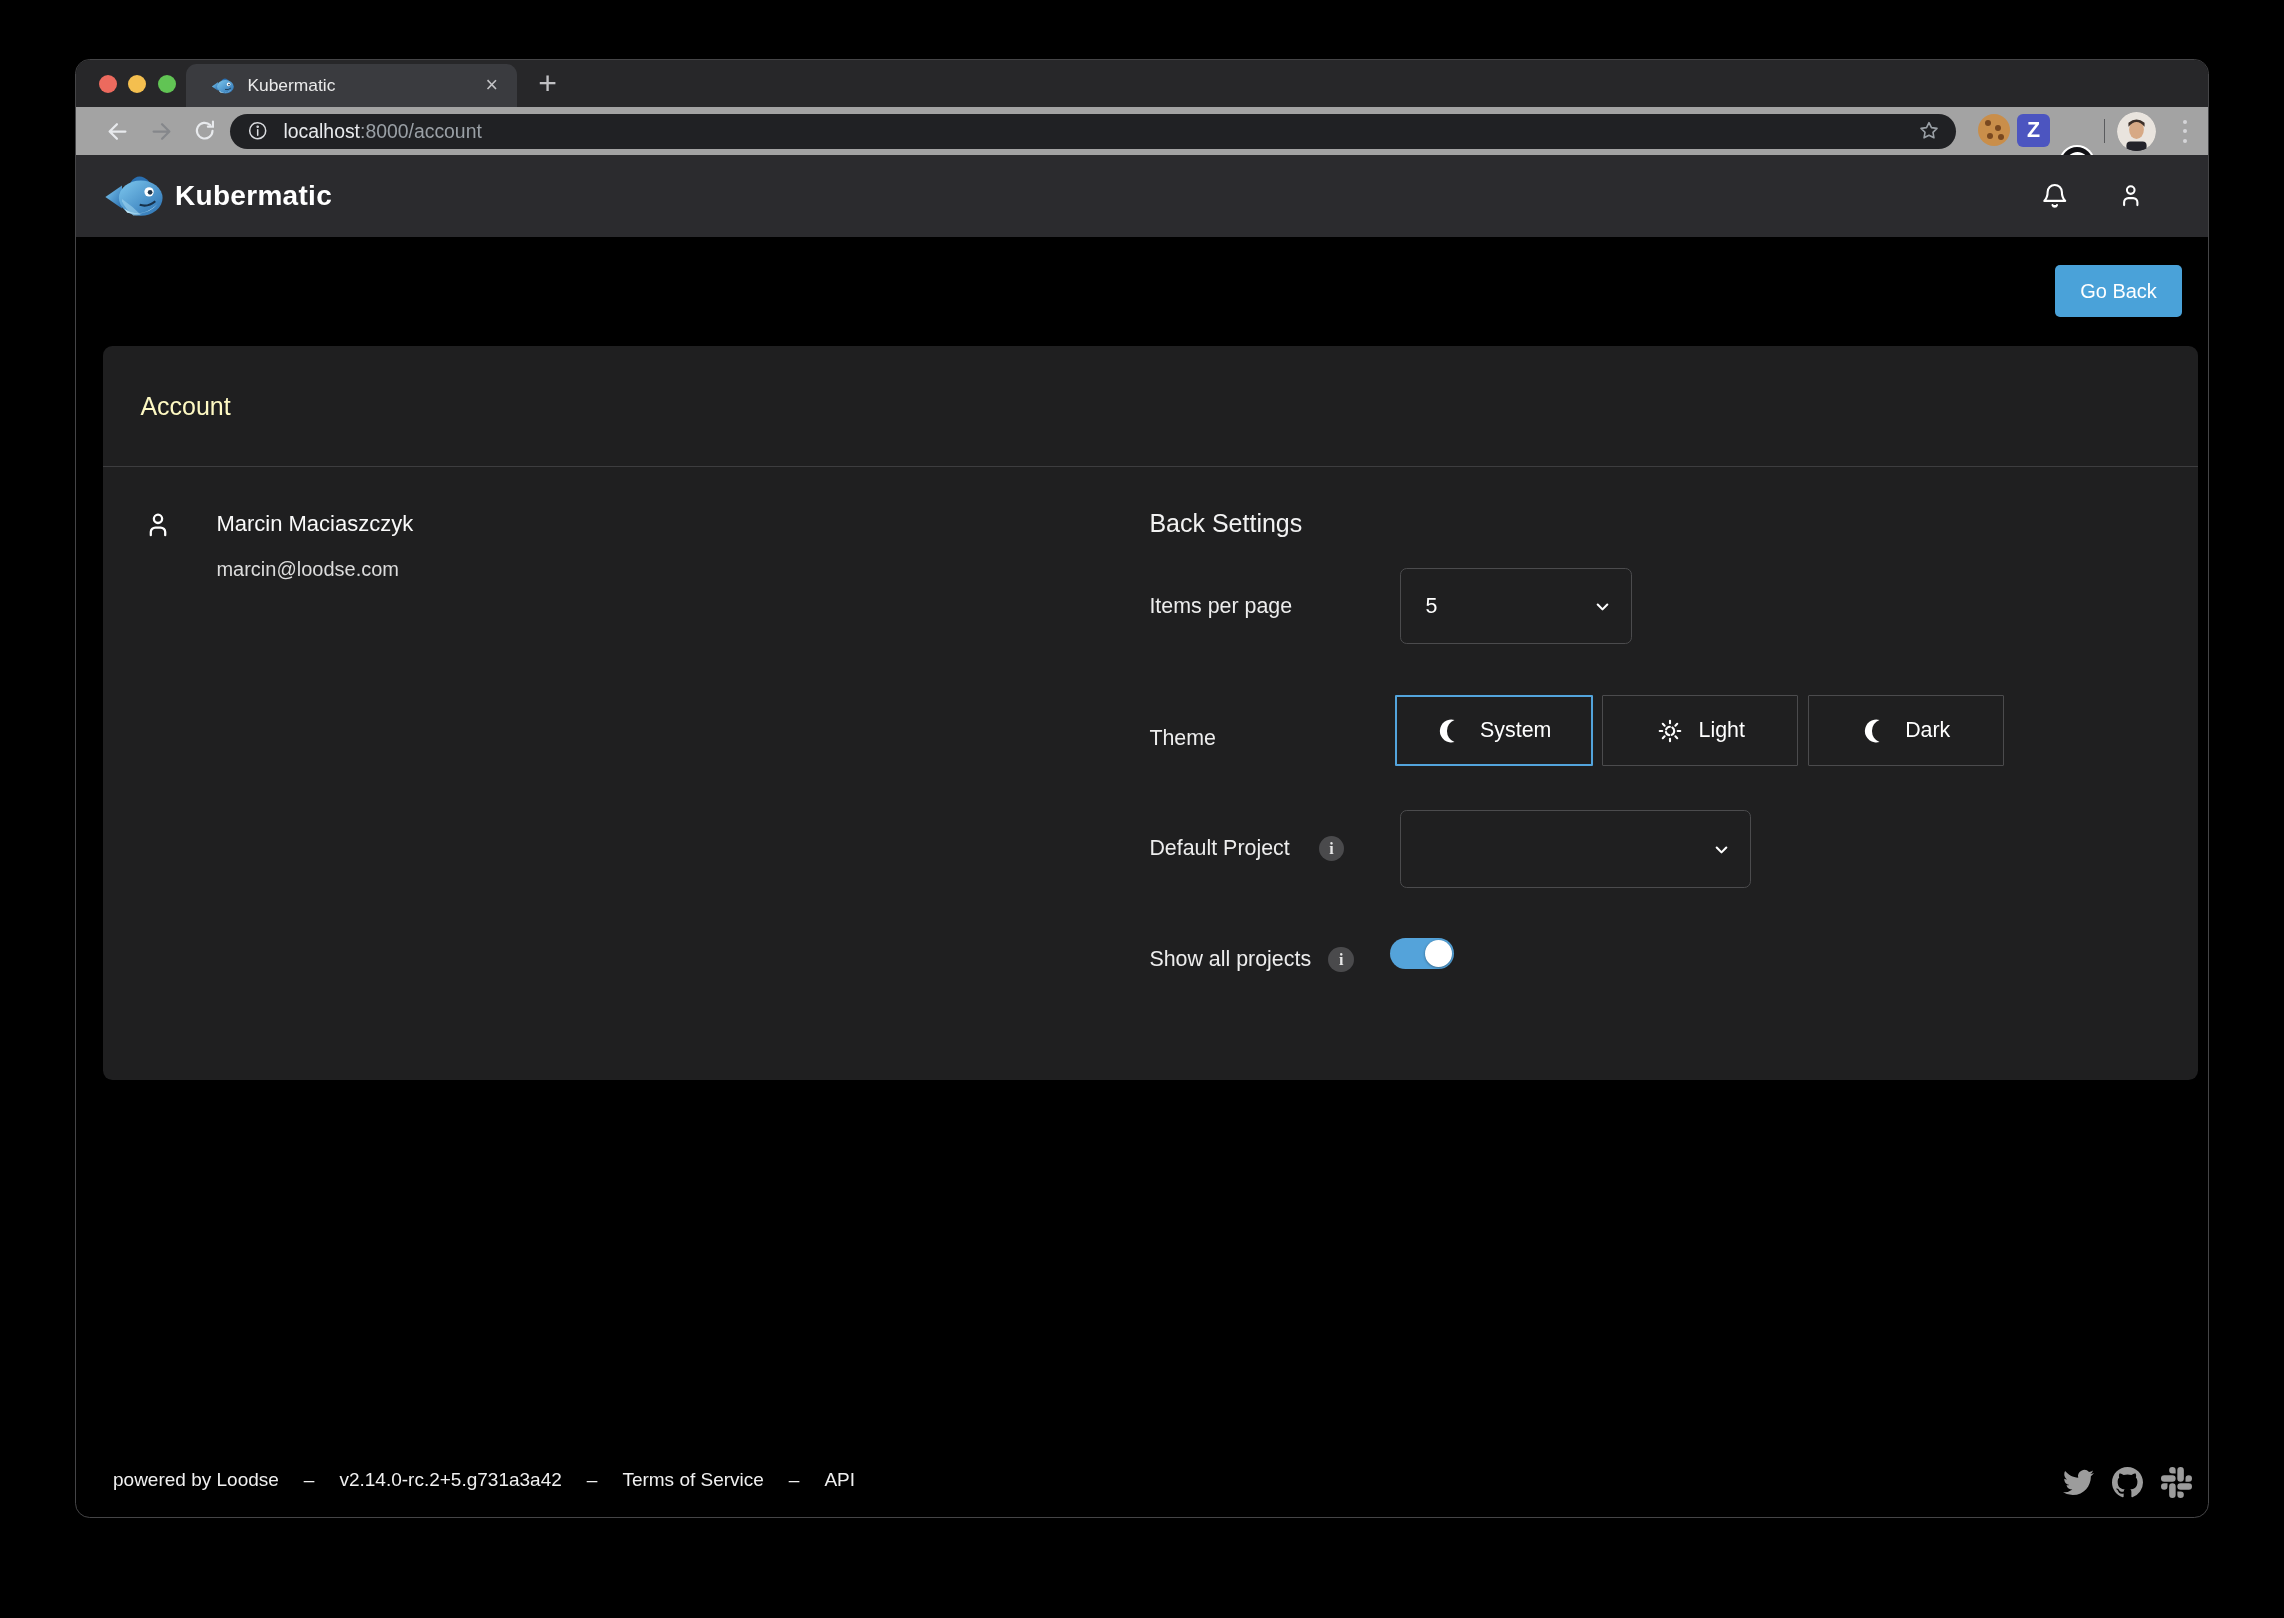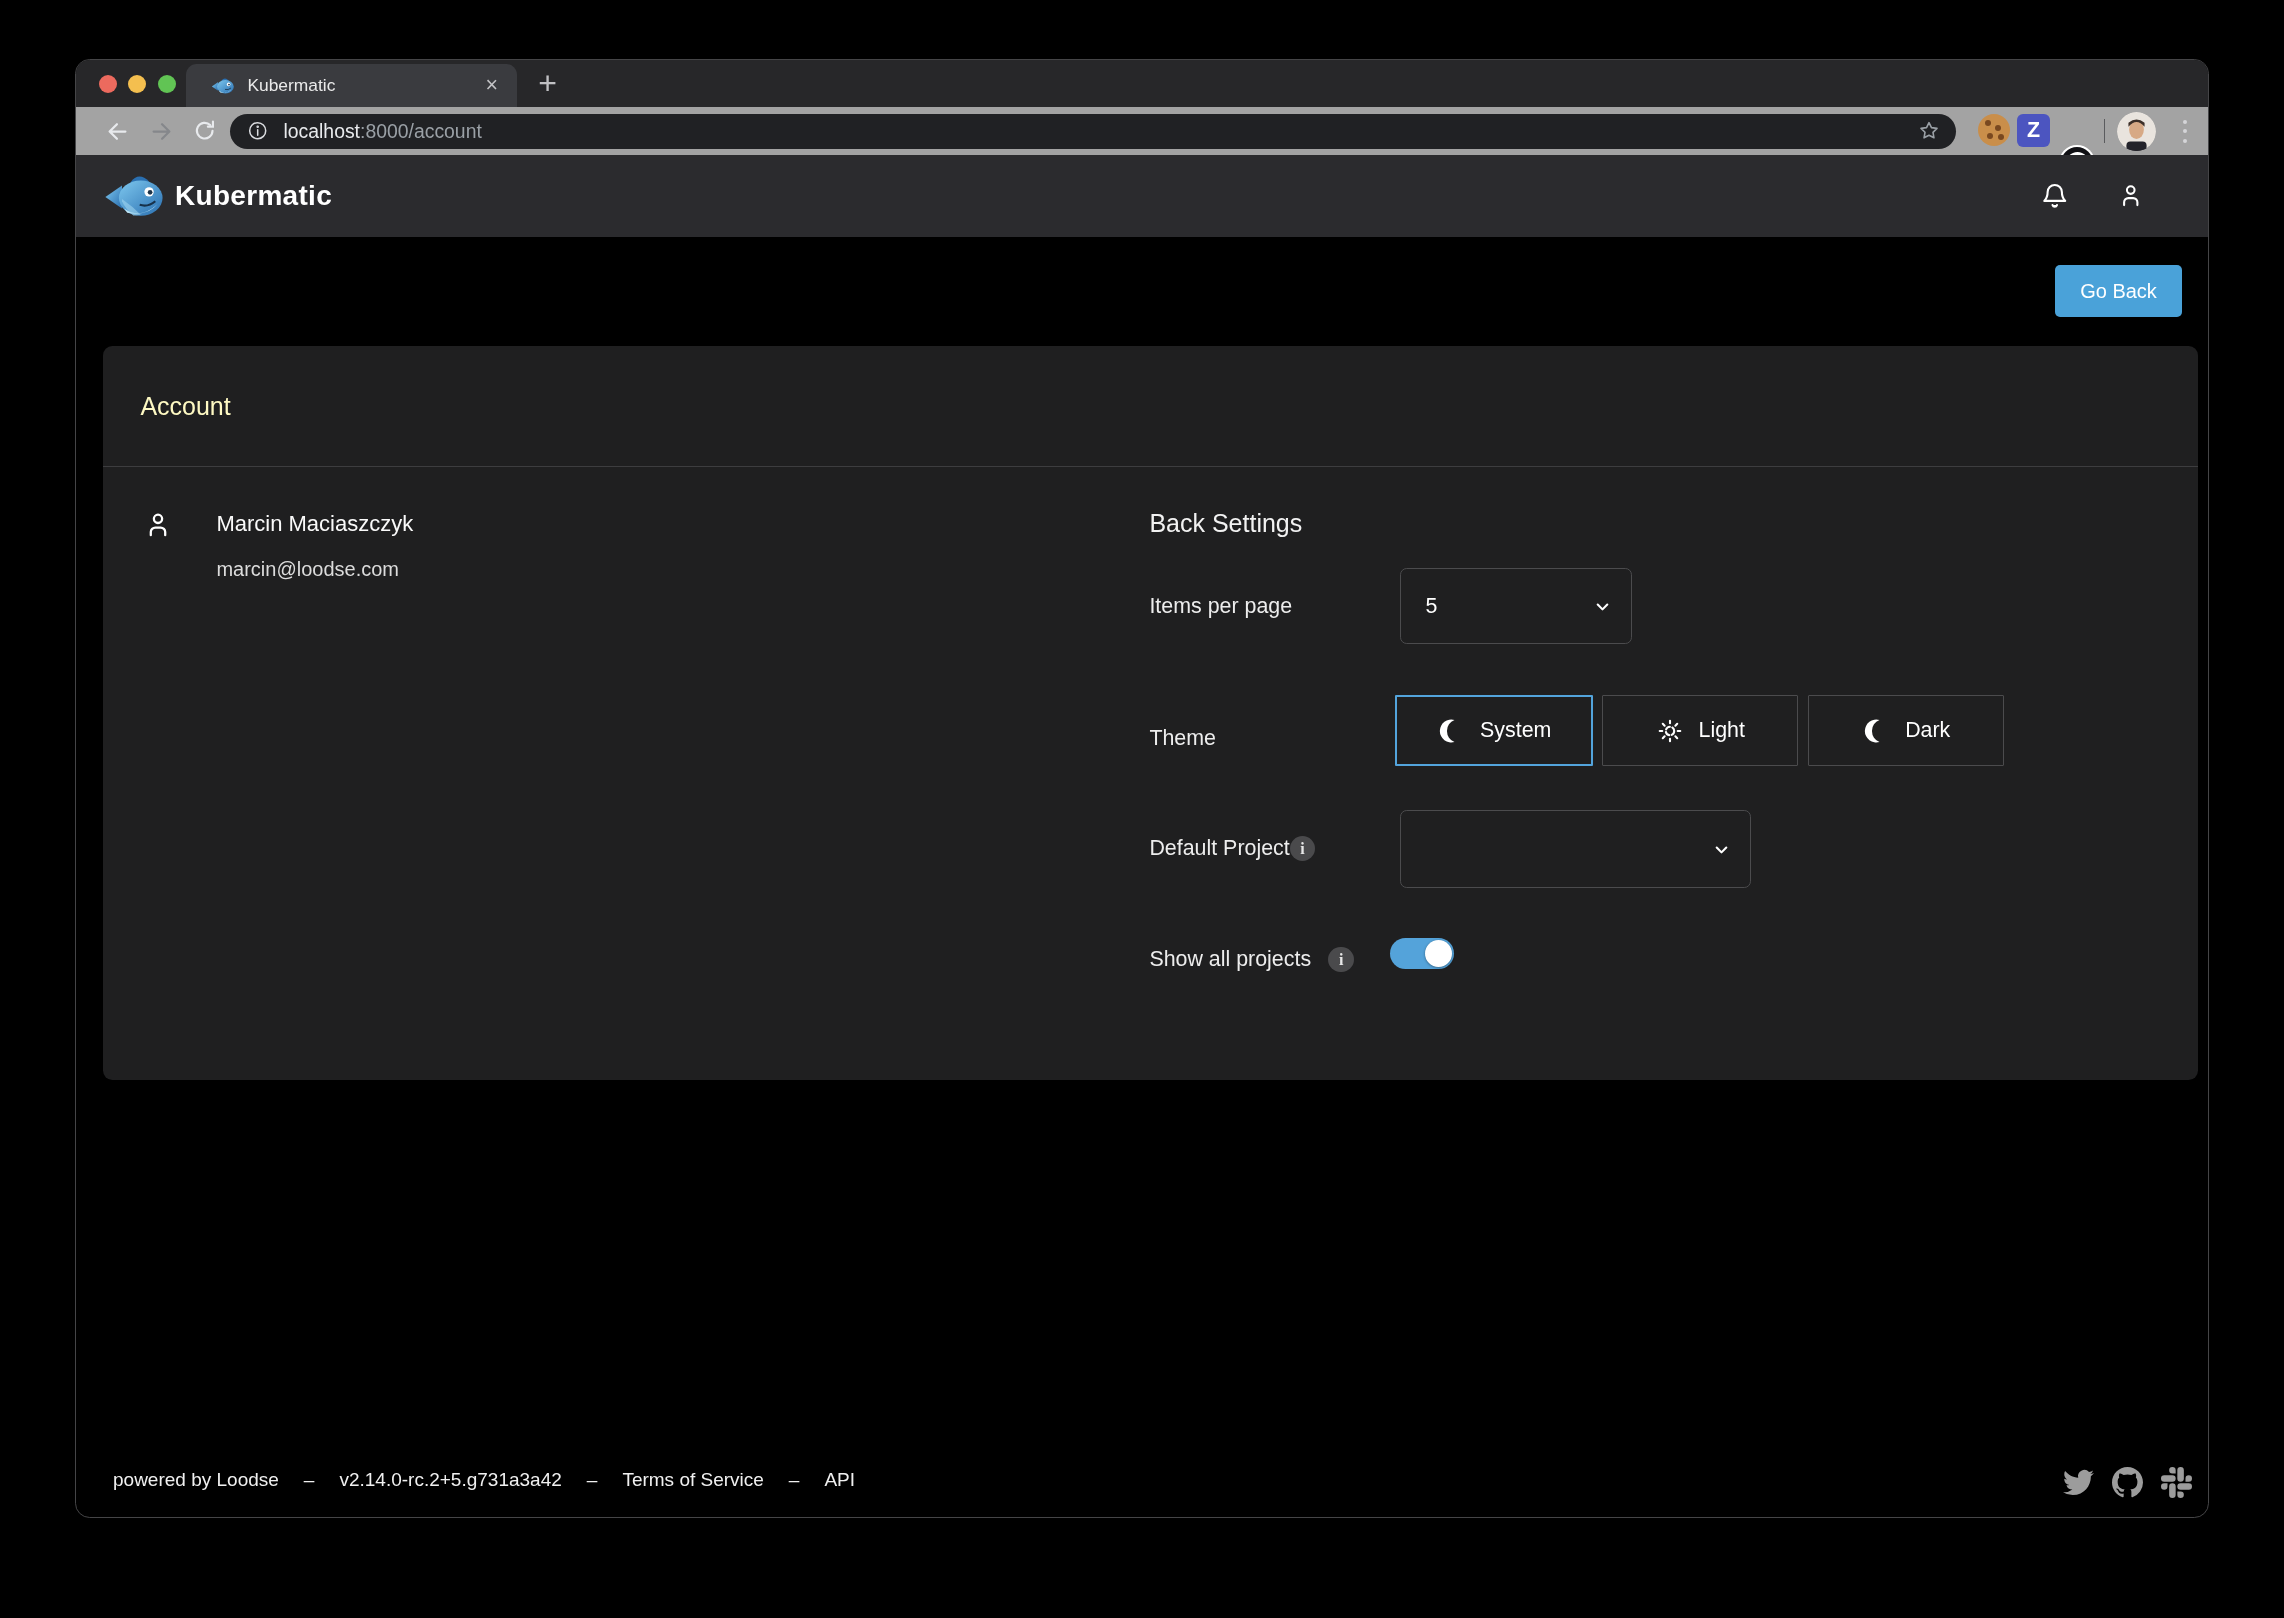--- a/index.html
+++ b/index.html
@@ -256,21 +256,21 @@
       </svg>
       <span>Light</span>
     </div>
     <div class="theme-btn tb-dark">
       <svg width="28" height="28" viewBox="0 0 24 24" fill="#fff">
           <path d="M15 2.6a9.8 9.8 0 1 0 0 18.8A9.6 9.6 0 0 1 8.6 12 9.6 9.6 0 0 1 15 2.6z"></path>
         </svg>
       <span>Dark</span>
     </div>
 
-    <div class="lrow" style="top:490px;gap:0">
+    <div class="lrow" style="top:490px;gap:29px">
       <span class="slabel" style="position:static">Default Project</span>
       <span class="info-ic">i</span>
     </div>
     <div class="dropdown dd-project">
       <span class="dd-value"></span>
       <svg class="dd-chev" width="23" height="23" viewBox="0 0 24 24" fill="none" stroke="#fff" stroke-width="2.2" stroke-linecap="round" stroke-linejoin="round">
           <path d="M7 10l5 5 5-5"></path>
         </svg>
     </div>
 

